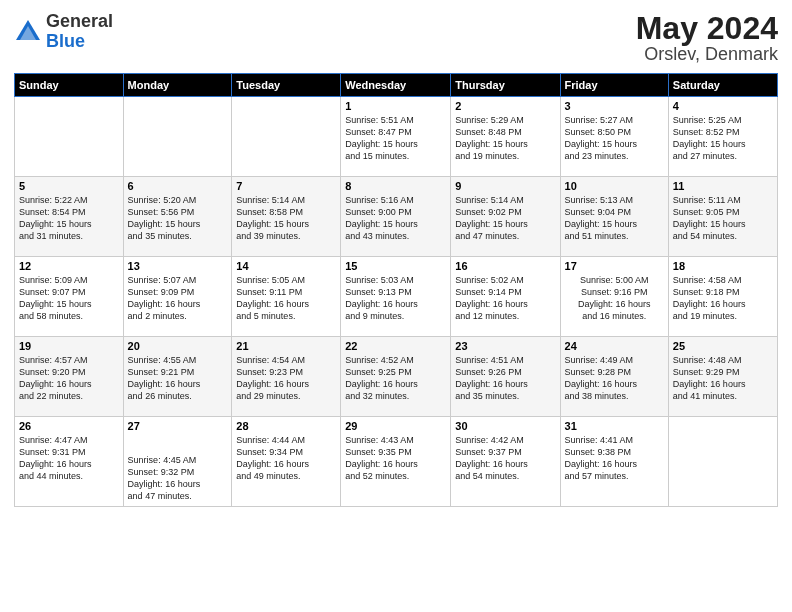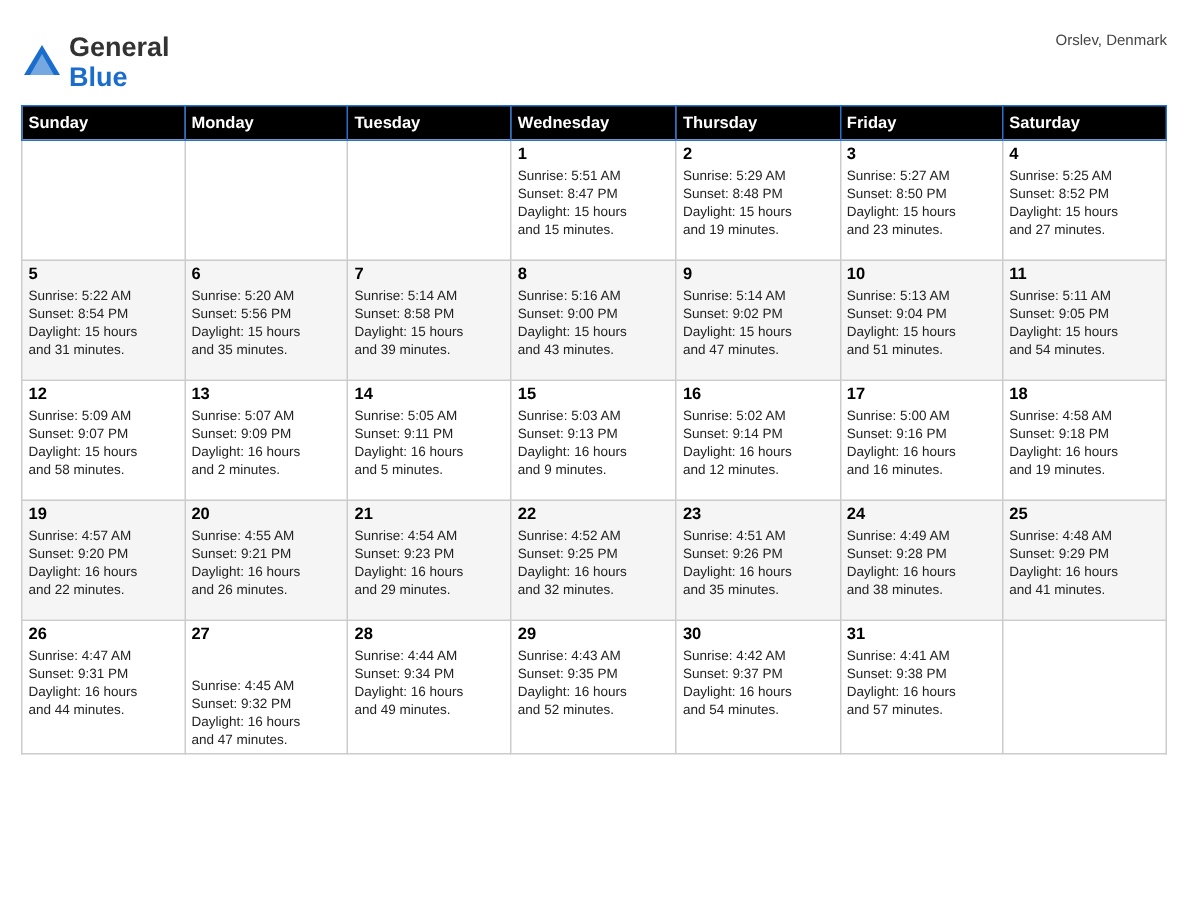--- a/index.html
+++ b/index.html
@@ -7,21 +7,21 @@
       font-family: Arial, sans-serif;
       background: #fff;
       width: 792px;
       height: 612px;
       overflow: hidden;
     }
     .page {
       width: 792px;
       height: 496px;
       background: #fff;
-      padding: 22px 14px;
+      padding: 12px 14px;
     }
     .header {
       display: flex;
       justify-content: space-between;
       align-items: flex-start;
       margin-bottom: 8px;
     }
     .logo {
       display: flex;
       align-items: center;
@@ -41,21 +41,21 @@
     .title-block {
       text-align: right;
     }
     .title-month {
       font-size: 32px;
       font-weight: bold;
       color: #222;
       line-height: 1;
     }
     .title-location {
-      font-size: 10px;
+      font-size: 18px;
       color: #444;
     }
     .calendar {
       width: 100%;
       border-collapse: collapse;
       font-size: 9.5px;
     }
     .calendar th {
       background: #000000;
       color: #fff;
@@ -100,20 +100,21 @@
       <svg class="logo-icon" viewBox="0 0 28 28" xmlns="http://www.w3.org/2000/svg">
         <polygon points="14,2 26,22 2,22" fill="#1a6dcc"></polygon>
         <polygon points="14,8 22,22 6,22" fill="#fff" opacity="0.4"></polygon>
       </svg>
       <div class="logo-text">
         <span class="logo-general">General</span><br>
         <span class="logo-blue">Blue</span>
       </div>
     </div>
     <div class="title-block">
+      <div class="title-month">May 2024</div>
       <div class="title-location">Orslev, Denmark</div>
     </div>
   </div>
 
   <table class="calendar">
     <thead>
       <tr>
 
       <th>Sunday</th>
           <th>Monday</th>
@@ -241,21 +242,21 @@
           </td>
           <td>
             <span class="day-number">16</span>
             <div class="day-info" style="white-space: pre-line;">Sunrise: 5:02 AM
 Sunset: 9:14 PM
 Daylight: 16 hours
 and 12 minutes.</div>
           </td>
           <td>
             <span class="day-number">17</span>
-            <div class="day-info" style="white-space: pre-line;">Sunrise: 5:00 AM
+            <div class="day-info" style="white-space: pre-line; text-align: center;">Sunrise: 5:00 AM
 Sunset: 9:16 PM
 Daylight: 16 hours
 and 16 minutes.</div>
           </td>
           <td>
             <span class="day-number">18</span>
             <div class="day-info" style="white-space: pre-line;">Sunrise: 4:58 AM
 Sunset: 9:18 PM
 Daylight: 16 hours
 and 19 minutes.</div>

